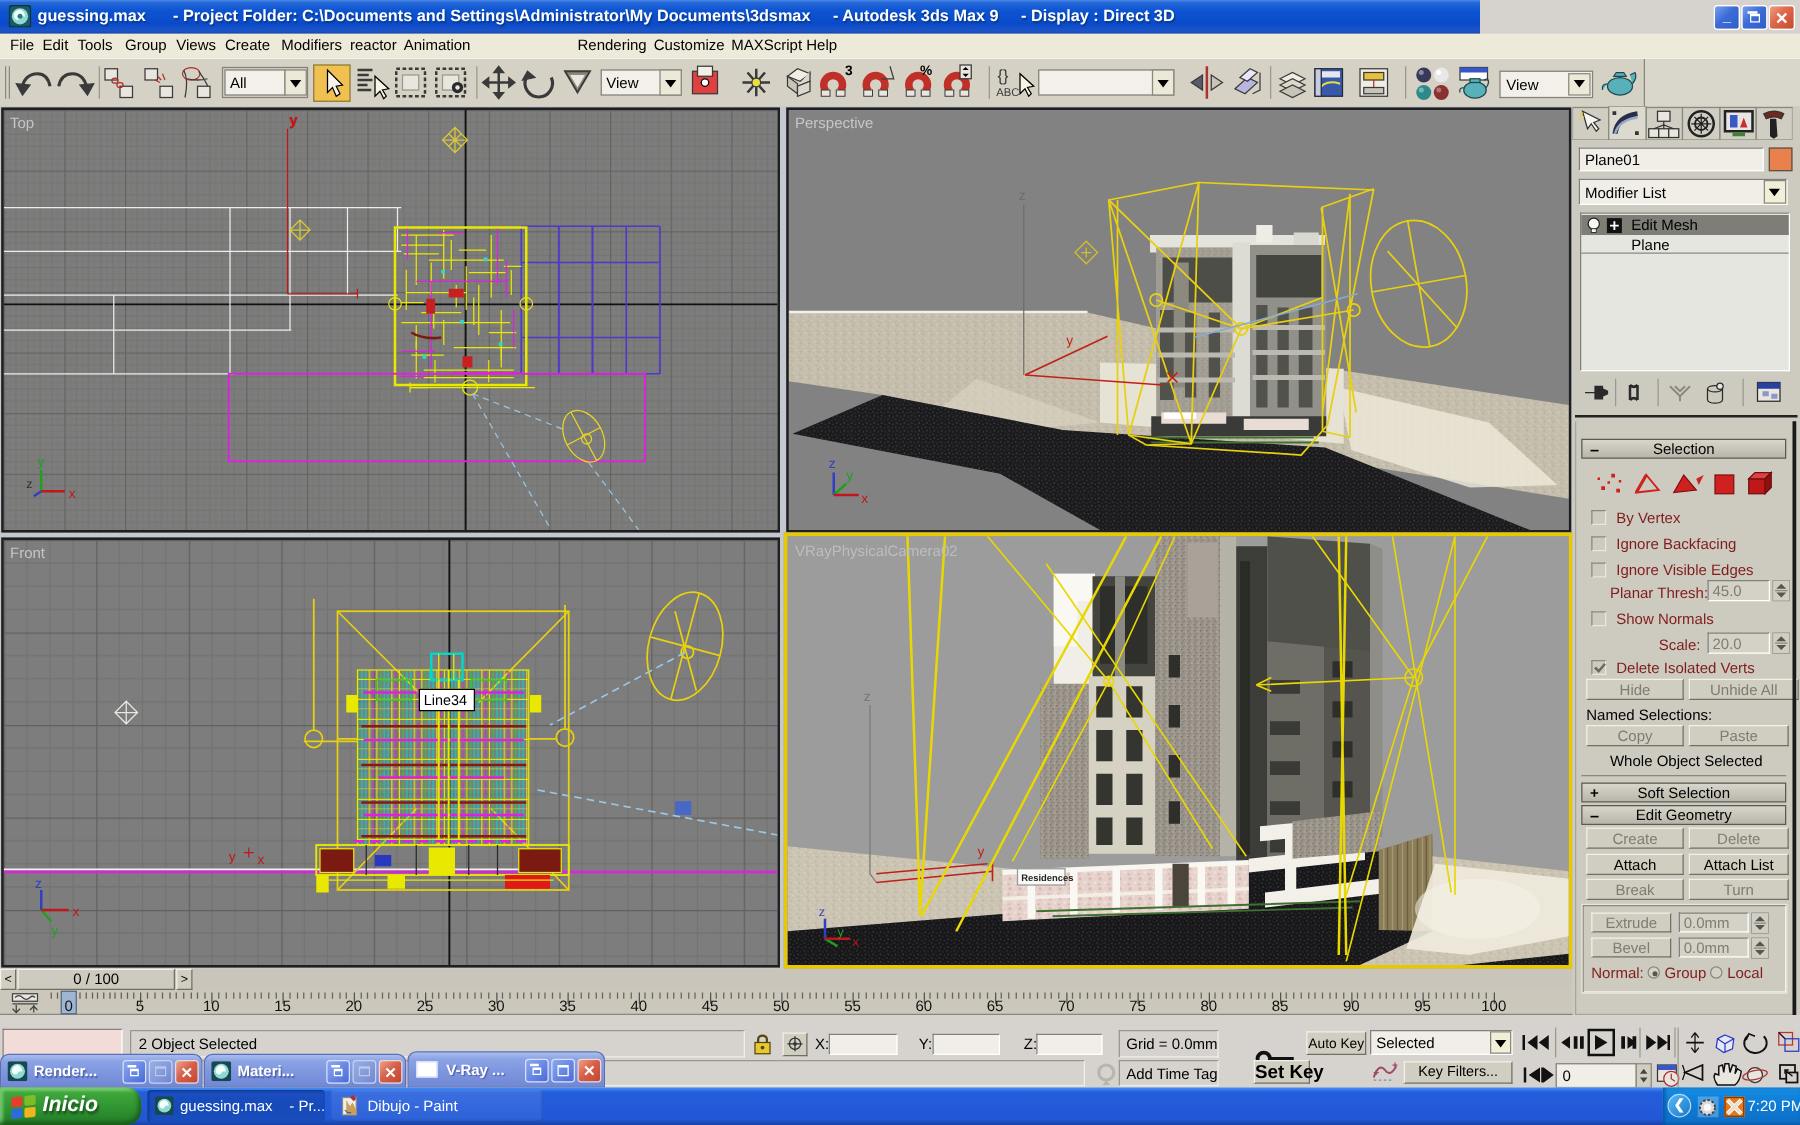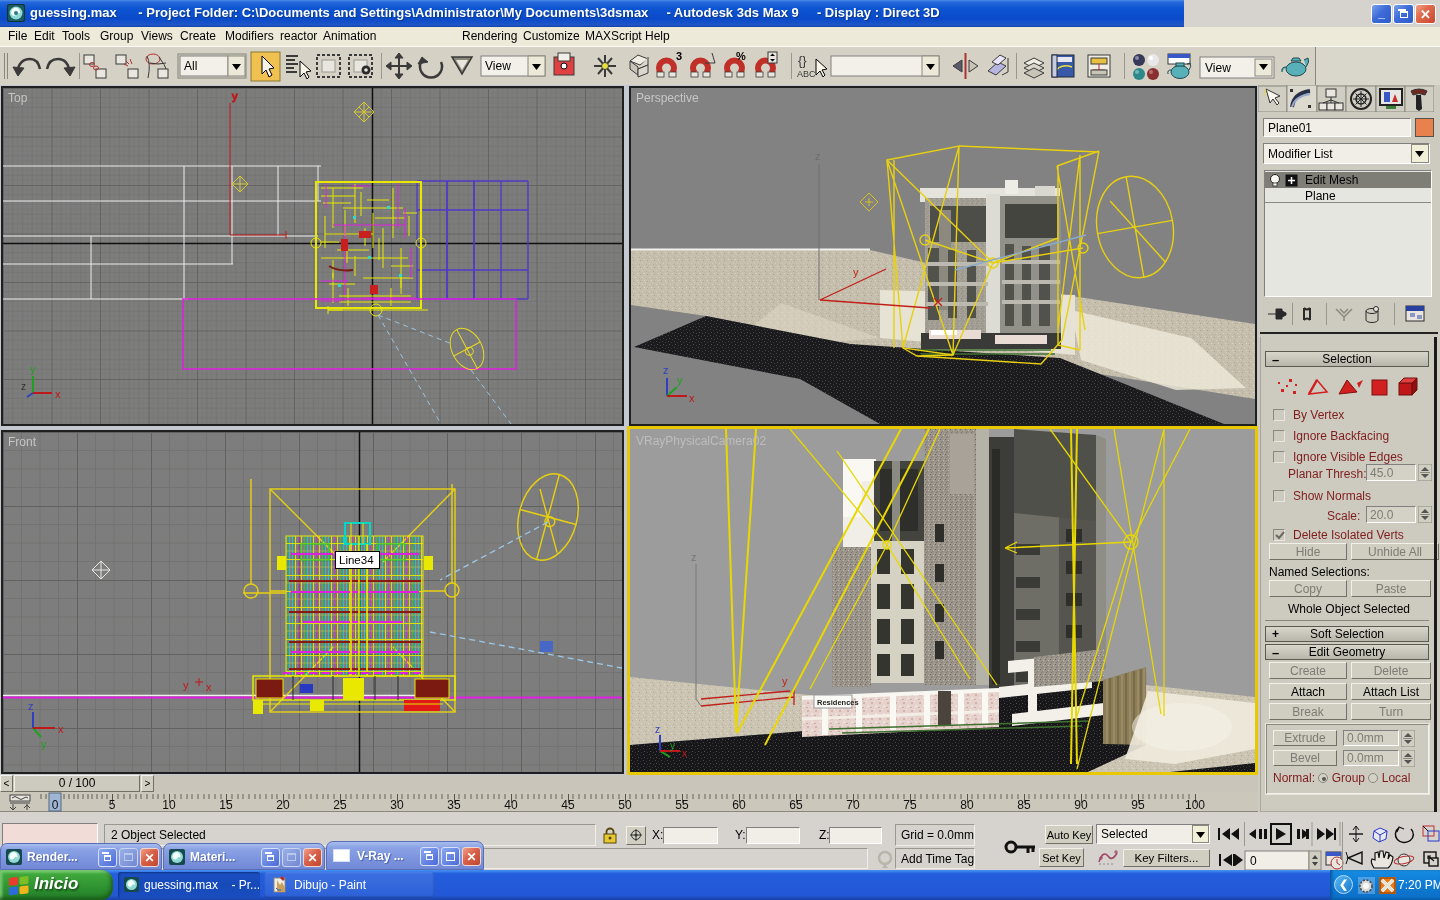--- a/index.html
+++ b/index.html
@@ -1136,21 +1136,21 @@
 
   <div class="abs" style="left:895px;top:36px;width:80px;height:21px;border:1px solid;border-color:#9a988e #f0eee6 #f0eee6 #9a988e;font-size:12px;padding:3px 5px;white-space:nowrap;">Add Time Tag</div>
 
   <svg class="abs" style="left:1004px;top:26px" width="34" height="18">
     <circle cx="7" cy="9" r="5" fill="none" stroke="#111" stroke-width="3"></circle>
     <path d="M12 9 H31 M24 9 V15 M29 9 V14" stroke="#111" stroke-width="3"></path>
   </svg>
 
   <div class="abs btn" style="left:1045px;top:13px;width:48px;height:19px;line-height:18px;font-size:11px;white-space:nowrap;">Auto Key</div>
 
-  <div class="abs btn" style="left:1039px;top:36px;width:45px;height:19px;line-height:18px;font-size:11px;white-space:nowrap;">Set Key</div>
+  <div class="abs btn" style="left:1003px;top:36px;width:45px;height:19px;line-height:18px;font-size:15px;white-space:nowrap;font-weight:bold;">Set Key</div>
 
   <div class="abs sunken" style="left:1096px;top:12px;width:114px;height:20px;background:#F0EEE6;">
     <div class="abs" style="left:4px;top:2px;font-size:12px;">Selected</div>
     <div class="abs" style="right:0;top:0;width:17px;height:18px;background:#F2EFD8;border:1px solid #8a887e;">
       <svg width="15" height="16">
           <path d="M3 6 l9 0 l-4.5 6 z" fill="#000"></path>
         </svg>
     </div>
   </div>
 

